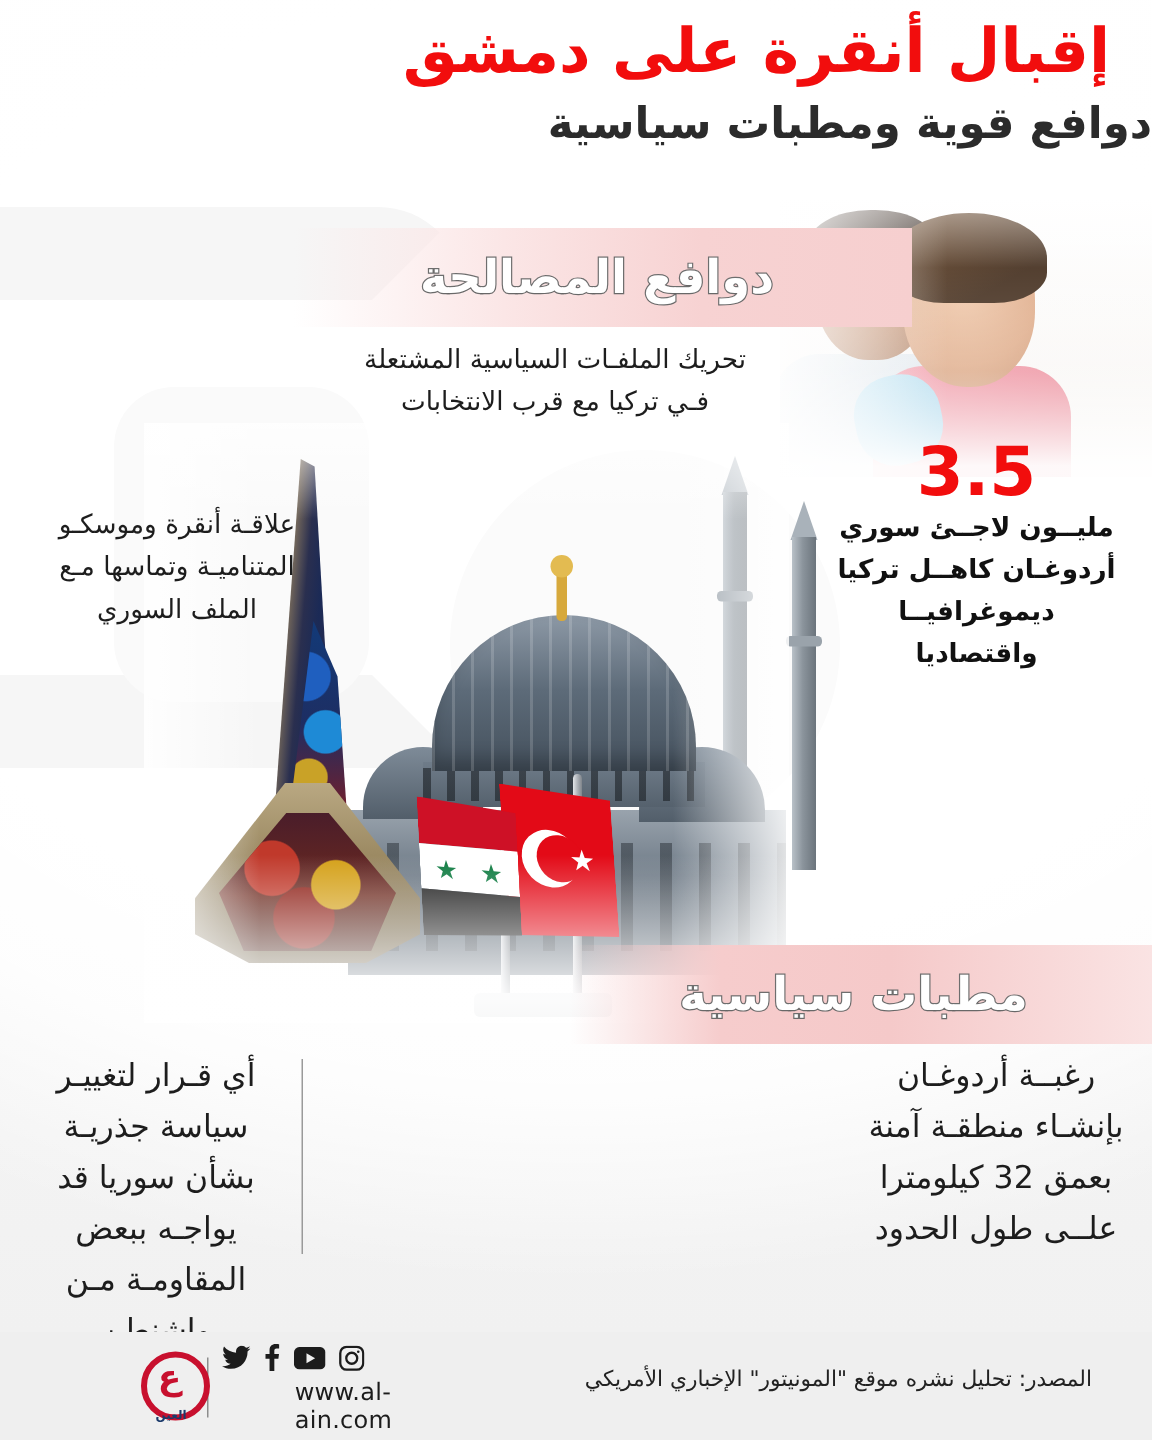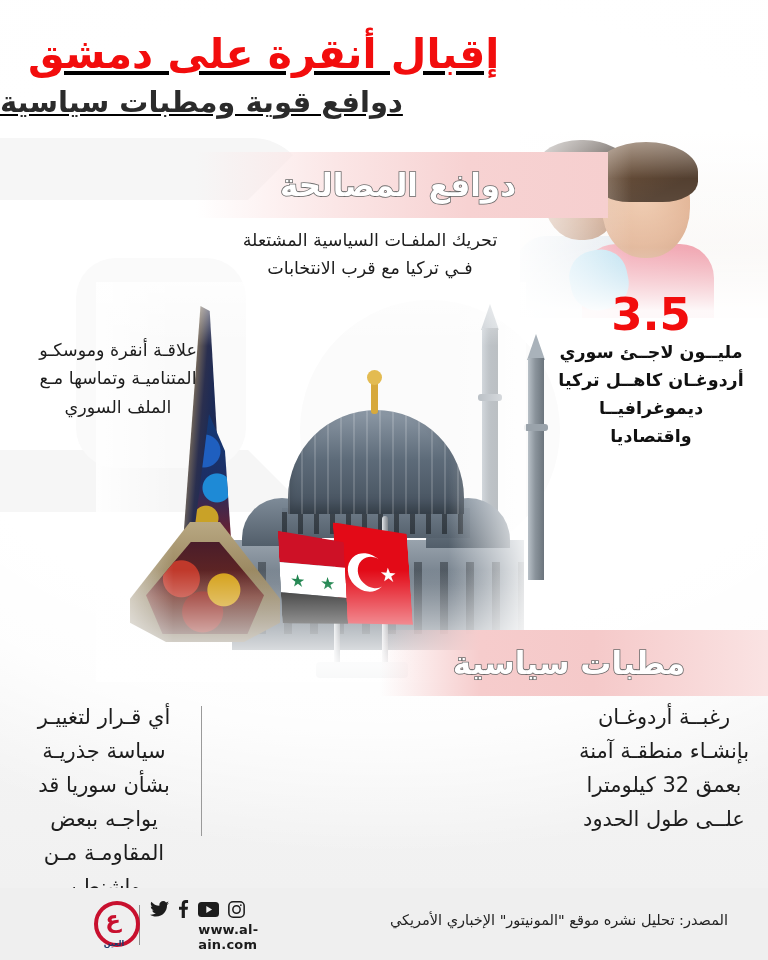--- a/index.html
+++ b/index.html
@@ -20,21 +20,21 @@
       linear-gradient(180deg,#fdfdfd 0%, #f7f7f7 55%, #f1f1f1 100%);
   }
   
   .watermark{position:absolute;left:-64px;top:138px;width:250px;height:250px;
     border:62px solid #f6f6f6;border-radius:58px;border-right-color:transparent;
     transform:rotate(0deg);}
   .watermark2{position:absolute;left:76px;top:258px;width:170px;height:210px;background:#fafafa;border-radius:40px;}
   .wm-soft{position:absolute;left:300px;top:300px;width:260px;height:260px;border-radius:50%;background:#fbfbfb;}
 
   
-  .header{position:absolute;left:0;top:30px;width:768px;text-align:left;z-index:6;text-decoration:underline;}
+  .header{position:absolute;left:0;top:10px;width:768px;text-align:right;z-index:6;}
   .title{
     font-size:41px;font-weight:bold;color:#f20d0d;letter-spacing:0px;line-height:1.18;
     margin:0;padding:0 28px;direction:rtl;
   }
   .subtitle{
     font-size:29px;font-weight:bold;color:#2b2b2b;line-height:1.2;margin:7px 0 0 0;direction:rtl;
   }
 
   
   .photo-refugees{position:absolute;right:0px;top:132px;width:248px;height:186px;z-index:3;overflow:hidden;}
@@ -180,21 +180,21 @@
   .brand{position:absolute;left:92px;top:12px;width:200px;height:50px;display:flex;align-items:center;gap:10px;direction:ltr;}
   .logo{width:44px;height:48px;position:relative;}
   .logo-ring{position:absolute;left:2px;top:0;width:38px;height:38px;border:4px solid #c8102e;border-radius:50%;}
   .logo-glyph{position:absolute;left:10px;top:5px;width:22px;height:26px;color:#c8102e;font-size:23px;
     font-weight:bold;line-height:26px;text-align:center;}
   .logo-word{position:absolute;left:0;top:38px;width:44px;text-align:center;font-size:8px;color:#1b3a6b;font-weight:bold;direction:rtl;}
   .vrule{width:1px;height:40px;background:#8d8d8d;}
   .social{display:flex;flex-direction:column;gap:2px;}
   .icons{display:flex;align-items:center;gap:9px;height:22px;}
   .icons svg{display:block;}
-  .url{font-size:13px;font-weight:bold;color:#1c1c1c;letter-spacing:.2px;direction:ltr;margin-left:48px;}
+  .url{font-size:16px;font-weight:normal;color:#1c1c1c;letter-spacing:.2px;direction:ltr;margin-left:48px;}
 </style>
 </head>
 <body>
 
 <div id="page">
 
   <div class="canvas">
     <div class="white-field"></div>
     <div class="watermark"></div>
     <div class="watermark2"></div>

